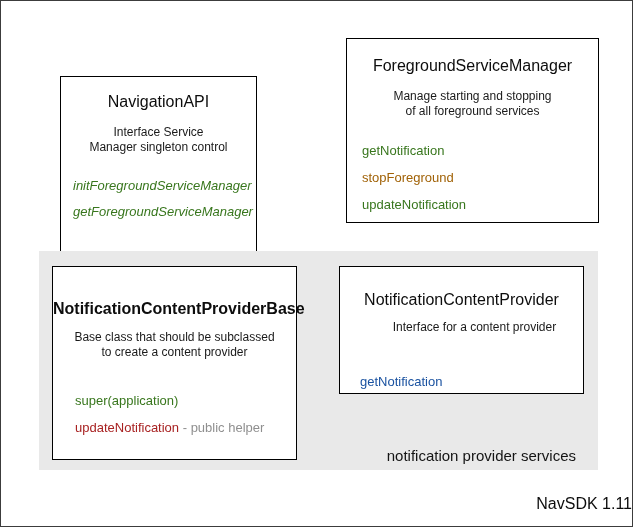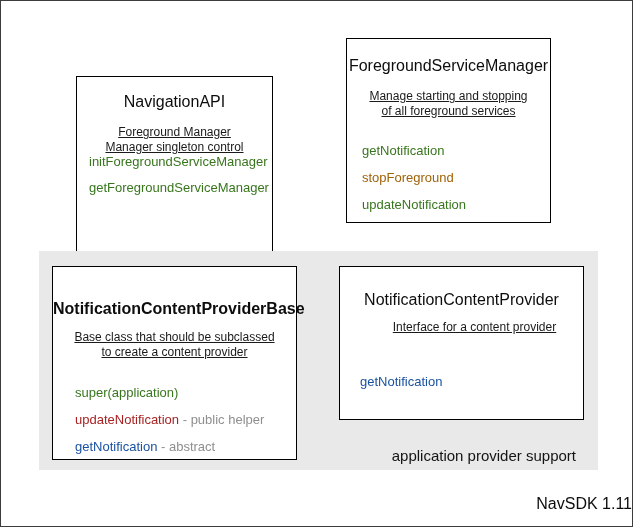--- a/index.html
+++ b/index.html
@@ -24,39 +24,38 @@
     line-height: 19px;
     text-align: center;
     white-space: nowrap;
     color: #0d0d0d;
   }
   .box-desc {
     font-size: 12px;
     line-height: 14.5px;
     text-align: center;
     color: #1a1a1a;
-    text-decoration: underline;
   }
   .methods { }
   .method-row {
     font-size: 13px;
     line-height: 15px;
     white-space: nowrap;
   }
   .method-suffix { color: #8f8f8f; }
 
   
-  #box-nav { left: 75px; top: 75px; width: 197px; height: 176px; }
+  #box-nav { left: 59px; top: 75px; width: 197px; height: 176px; }
   #box-nav .box-title { margin-top: 15px; }
   #box-nav .box-desc  { margin-top: 14px; }
-  #box-nav .methods   { padding-left: 12px; }
+  #box-nav .methods   { margin-top: 24px; padding-left: 12px; font-style: italic; }
   #box-nav .method-row{ margin-bottom: 11px; }
 
   
-  #box-fsm { left: 345px; top: 37px; width: 205px; height: 185px; }
+  #box-fsm { left: 345px; top: 37px; width: 253px; height: 185px; }
   #box-fsm .box-title { margin-top: 17px; }
   #box-fsm .box-desc  { margin-top: 14px; }
   #box-fsm .methods   { margin-top: 25px; padding-left: 15px; }
   #box-fsm .method-row{ margin-bottom: 12px; }
 
   
   #panel {
     position: absolute;
     left: 38px; top: 250px; width: 559px; height: 219px;
     background: #e9e9e9;
@@ -66,46 +65,46 @@
     right: 22px; bottom: 6px;
     font-size: 15px;
     color: #141414;
     white-space: nowrap;
   }
 
   
   #box-ncpb { left: 13px; top: 15px; width: 245px; height: 194px; border-width: 1.5px; }
   #box-ncpb .box-title { margin-top: 32px; font-weight: bold; }
   #box-ncpb .box-desc  { margin-top: 12px; }
-  #box-ncpb .methods   { margin-top: 26px; padding-left: 22px; }
+  #box-ncpb .methods   { margin-top: 34px; padding-left: 22px; }
   #box-ncpb .method-row{ margin-bottom: 12px; }
 
   
-  #box-ncp { left: 300px; top: 15px; width: 245px; height: 154px; }
+  #box-ncp { left: 300px; top: 15px; width: 245px; height: 128px; }
   #box-ncp .box-title { margin-top: 23px; }
   #box-ncp .box-desc  { margin-top: 11px; margin-left: 26px; }
   #box-ncp .methods   { margin-top: 39px; padding-left: 20px; }
 
   #footer-caption {
     position: absolute;
     left: 0; right: 0; top: 494px;
     text-align: right;
     font-size: 16px;
     color: #0d0d0d;
   }
 </style>
 </head>
 <body>
 
 <div class="canvas">
 
   <div class="class-box" id="box-nav">
     <div class="box-title">NavigationAPI</div>
     <div class="box-desc">
-      <div>Foreground Manager</div>
+      <div>Interface Service</div>
       <div>Manager singleton control</div>
     </div>
     <div class="methods">
       <div class="method-row" style="color: rgb(56, 118, 29);">initForegroundServiceManager</div>
       <div class="method-row" style="color: rgb(56, 118, 29);">getForegroundServiceManager</div>
     </div>
   </div>
 
   <div class="class-box" id="box-fsm">
     <div class="box-title">ForegroundServiceManager</div>
@@ -128,34 +127,31 @@
         <div>Base class that should be subclassed</div>
         <div>to create a content provider</div>
       </div>
       <div class="methods">
         <div class="method-row">
           <span style="color: rgb(56, 118, 29);">super(application)</span><span class="method-suffix"></span>
         </div>
         <div class="method-row">
           <span style="color: rgb(168, 34, 34);">updateNotification</span><span class="method-suffix"> - public helper</span>
         </div>
-        <div class="method-row">
-          <span style="color: rgb(26, 82, 160);">getNotification</span><span class="method-suffix"> - abstract</span>
-        </div>
       </div>
     </div>
 
     <div class="class-box" id="box-ncp">
       <div class="box-title">NotificationContentProvider</div>
       <div class="box-desc">
         <div>Interface for a content provider</div>
       </div>
       <div class="methods">
         <div class="method-row" style="color: rgb(26, 82, 160);">getNotification</div>
       </div>
     </div>
 
-    <div id="panel-caption">application provider support</div>
+    <div id="panel-caption">notification provider services</div>
   </div>
 
   <div id="footer-caption">NavSDK 1.11</div>
 
 </div>
 
 </body></html>

